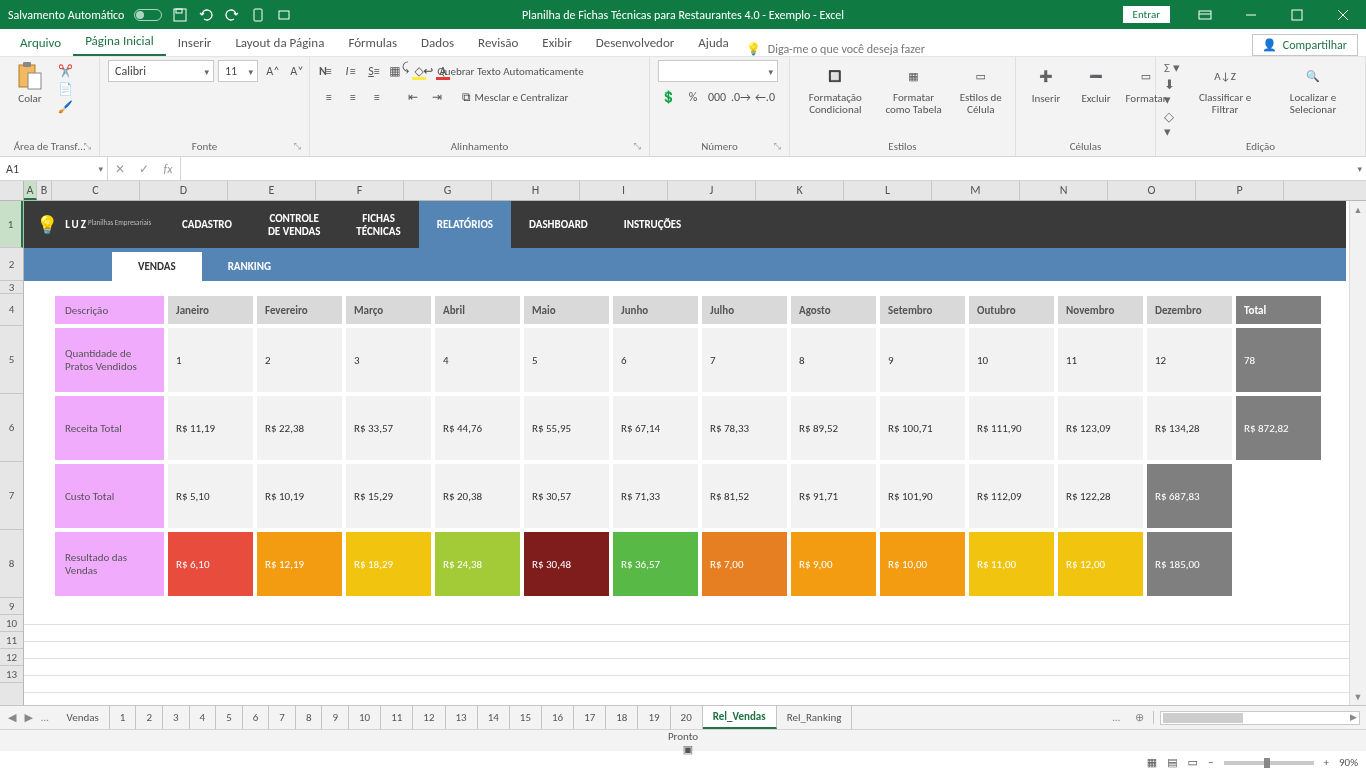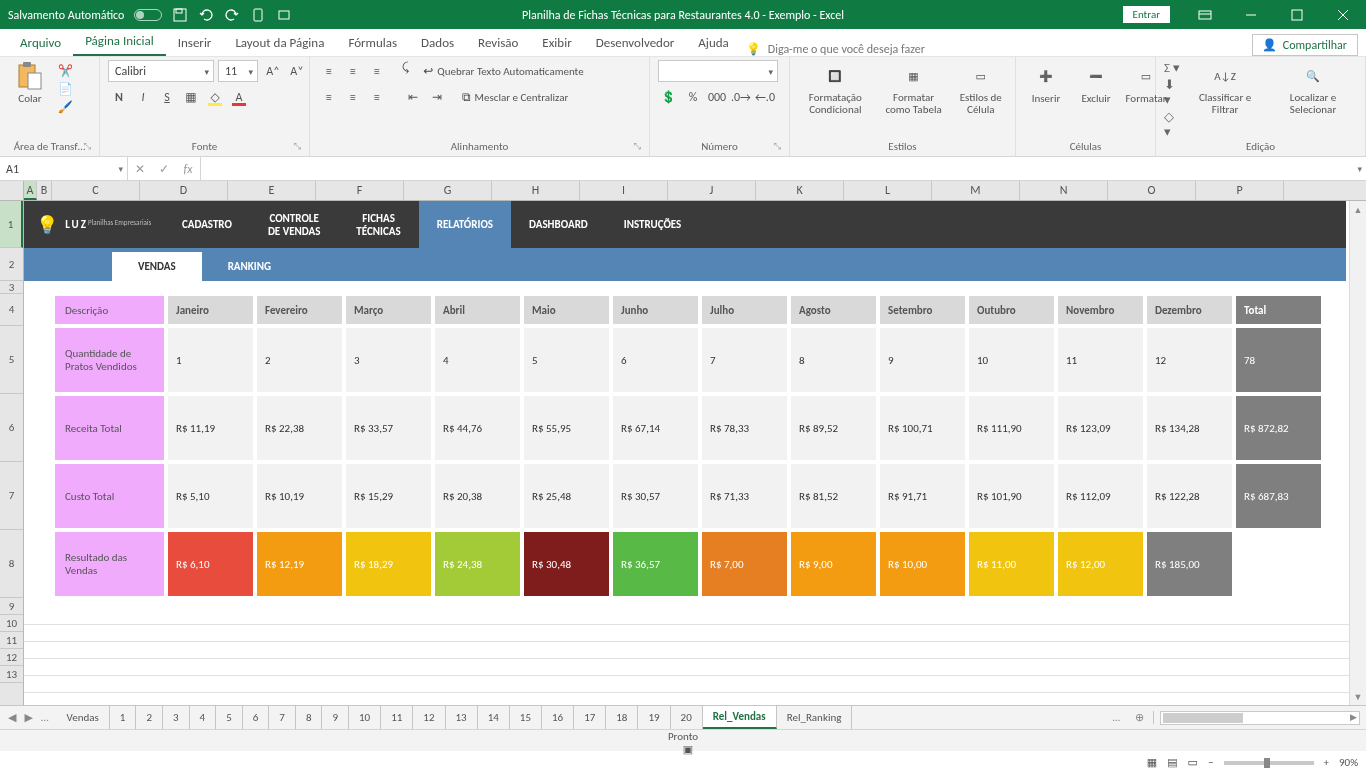--- a/index.html
+++ b/index.html
@@ -33,21 +33,21 @@
 .group .glabel .dlg { position:absolute; right:0; bottom:2px; font-size:9px; color:#888; }
 .rbtn { display:flex; flex-direction:column; align-items:center; gap:2px; font-size:11px; color:#555; padding:2px 4px; min-width:44px; }
 .rbtn .ic { width:28px; height:28px; display:flex; align-items:center; justify-content:center; }
 .mini { display:flex; gap:2px; }
 .mini .b { width:22px; height:22px; display:flex; align-items:center; justify-content:center; border:1px solid transparent; font-size:12px; color:#555; }
 .select { height:22px; border:1px solid #c9c9c9; background:#fff; font-size:12px; display:flex; align-items:center; padding:0 18px 0 6px; position:relative; }
 .select::after { content:"▾"; position:absolute; right:4px; font-size:9px; color:#666; }
 
 
 .fbar { height:24px; display:flex; border-bottom:1px solid #d5d5d5; background:#fff; }
-.namebox { width:128px; border-right:1px solid #d5d5d5; display:flex; align-items:center; padding:0 6px; font-size:12px; position:relative; }
+.namebox { width:108px; border-right:1px solid #d5d5d5; display:flex; align-items:center; padding:0 6px; font-size:12px; position:relative; }
 .namebox::after { content:"▾"; position:absolute; right:4px; font-size:9px; color:#777; }
 .fxbtns { display:flex; align-items:center; border-right:1px solid #d5d5d5; }
 .fxbtns span { width:24px; text-align:center; color:#999; }
 .fxinput { flex:1; padding:0 6px; display:flex; align-items:center; position:relative; }
 .fxinput .drop { position:absolute; right:4px; font-size:9px; color:#777; }
 
 
 .colhdr { display:flex; height:20px; background:#e6e6e6; border-bottom:1px solid #b8b8b8; font-size:12px; color:#555; }
 .corner { width:24px; border-right:1px solid #b8b8b8; background:#e6e6e6; }
 .ch { border-right:1px solid #c8c8c8; text-align:center; line-height:19px; }
@@ -194,21 +194,21 @@
       <div style="display:flex;flex-direction:column;gap:4px;margin-top:4px">
         <span>✂️</span>
         <span>📄</span>
         <span>🖌️</span>
       </div>
     </div>
     <div class="glabel"><span>Área de Transf…</span><span class="dlg">⤡</span></div>
   </div>
 
   <div class="group" style="width:210px">
-    <div class="gbody" style="flex-direction:column;gap:4px">
+    <div class="gbody" style="flex-direction:row;gap:4px">
       <div style="display:flex;gap:4px">
         <div class="select" style="width:106px">Calibri</div>
         <div class="select" style="width:40px">11</div>
         <div class="mini">
             <div class="b">A˄</div>
             <div class="b">A˅</div>
           </div>
       </div>
       <div class="mini">
         <div class="b" style="font-weight:bold">N</div>
@@ -464,21 +464,20 @@
           <div class="dt-cell month">R$ 123,09</div>
           <div class="dt-cell month">R$ 134,28</div>
           <div class="dt-cell totalc">R$ 872,82</div>
         </div>
         <div class="dt-row">
           <div class="dt-cell desc">Custo Total</div>
           <div class="dt-cell month">R$ 5,10</div>
           <div class="dt-cell month">R$ 10,19</div>
           <div class="dt-cell month">R$ 15,29</div>
           <div class="dt-cell month">R$ 20,38</div>
-          <div class="dt-cell month">R$ 25,48</div>
           <div class="dt-cell month">R$ 30,57</div>
           <div class="dt-cell month">R$ 71,33</div>
           <div class="dt-cell month">R$ 81,52</div>
           <div class="dt-cell month">R$ 91,71</div>
           <div class="dt-cell month">R$ 101,90</div>
           <div class="dt-cell month">R$ 112,09</div>
           <div class="dt-cell month">R$ 122,28</div>
           <div class="dt-cell totalc">R$ 687,83</div>
         </div>
         <div class="dt-row">

